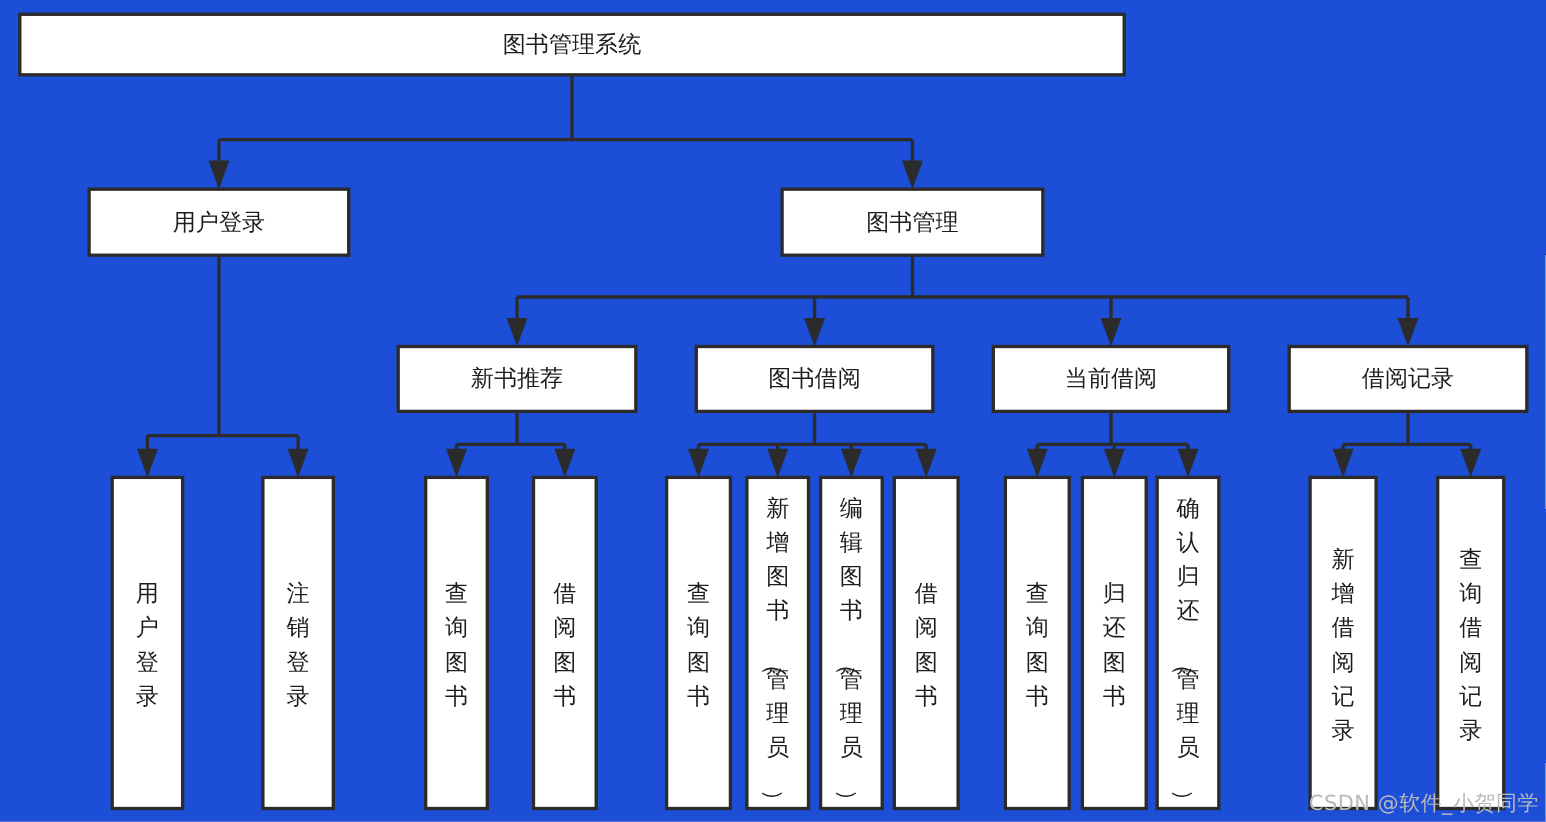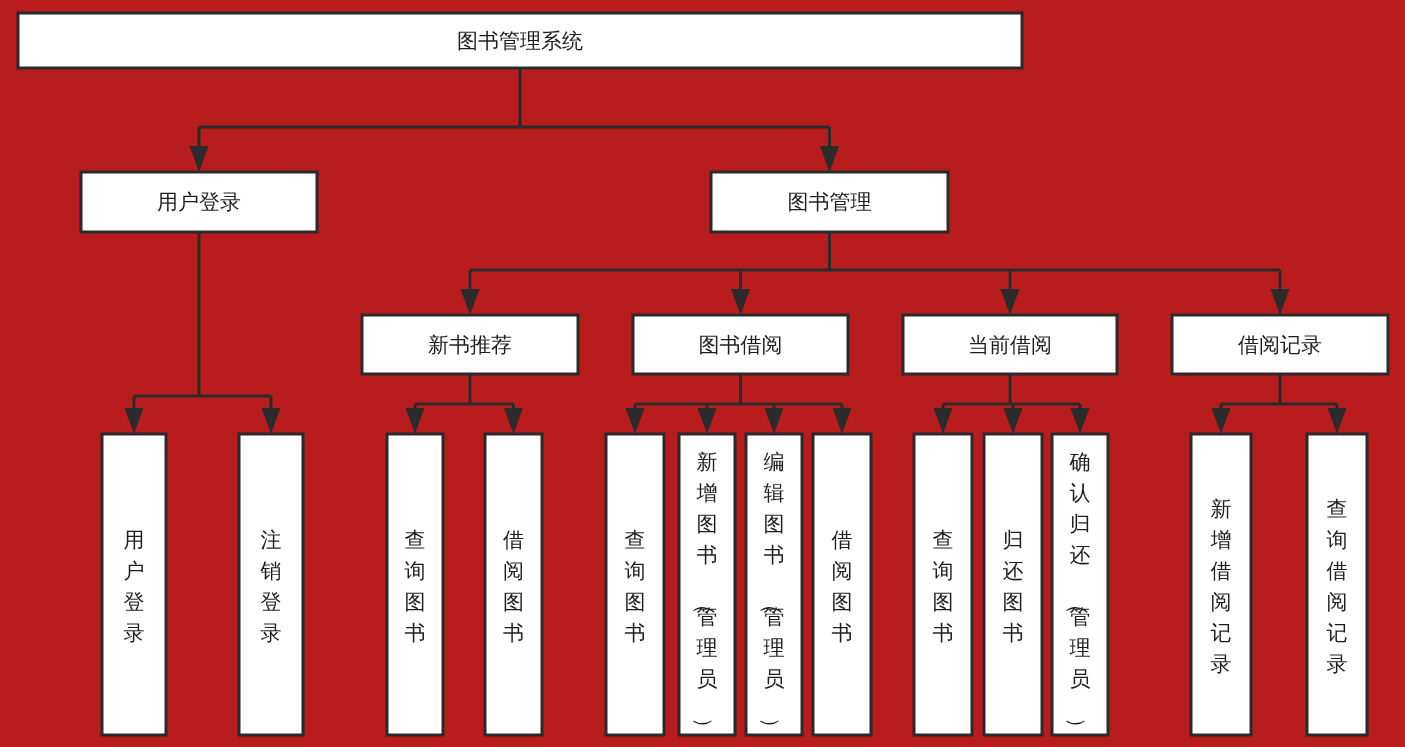--- a/index.html
+++ b/index.html
@@ -11,21 +11,21 @@
   body {
     width: 1405px;
     height: 747px;
     font-family: "DejaVu Sans", "Liberation Sans", sans-serif;
     overflow: hidden;
   }
   #diagram-root {
     position: relative;
     width: 1405px;
     height: 747px;
-    background: #b91c1c;
+    background: #1d4ed8;
   }
   svg#tree-svg {
     position: absolute;
     top: 0;
     left: 0;
     width: 1405px;
     height: 747px;
     display: block;
   }
   .node-rect {
@@ -203,13 +203,14 @@
         <g>
           <rect x="1191" y="434" width="60" height="301" class="node-rect"></rect>
           <text x="1221" y="515.68" class="node-label-v"><tspan x="1221" dy="0">新</tspan><tspan x="1221" dy="31">增</tspan><tspan x="1221" dy="31">借</tspan><tspan x="1221" dy="31">阅</tspan><tspan x="1221" dy="31">记</tspan><tspan x="1221" dy="31">录</tspan></text>
         </g>
         <g>
           <rect x="1307" y="434" width="60" height="301" class="node-rect"></rect>
           <text x="1337" y="515.68" class="node-label-v"><tspan x="1337" dy="0">查</tspan><tspan x="1337" dy="31">询</tspan><tspan x="1337" dy="31">借</tspan><tspan x="1337" dy="31">阅</tspan><tspan x="1337" dy="31">记</tspan><tspan x="1337" dy="31">录</tspan></text>
         </g>
       </g>
   </svg>
+  <div class="watermark">CSDN @软件_小贺同学</div>
 </div>
 
 </body></html>

